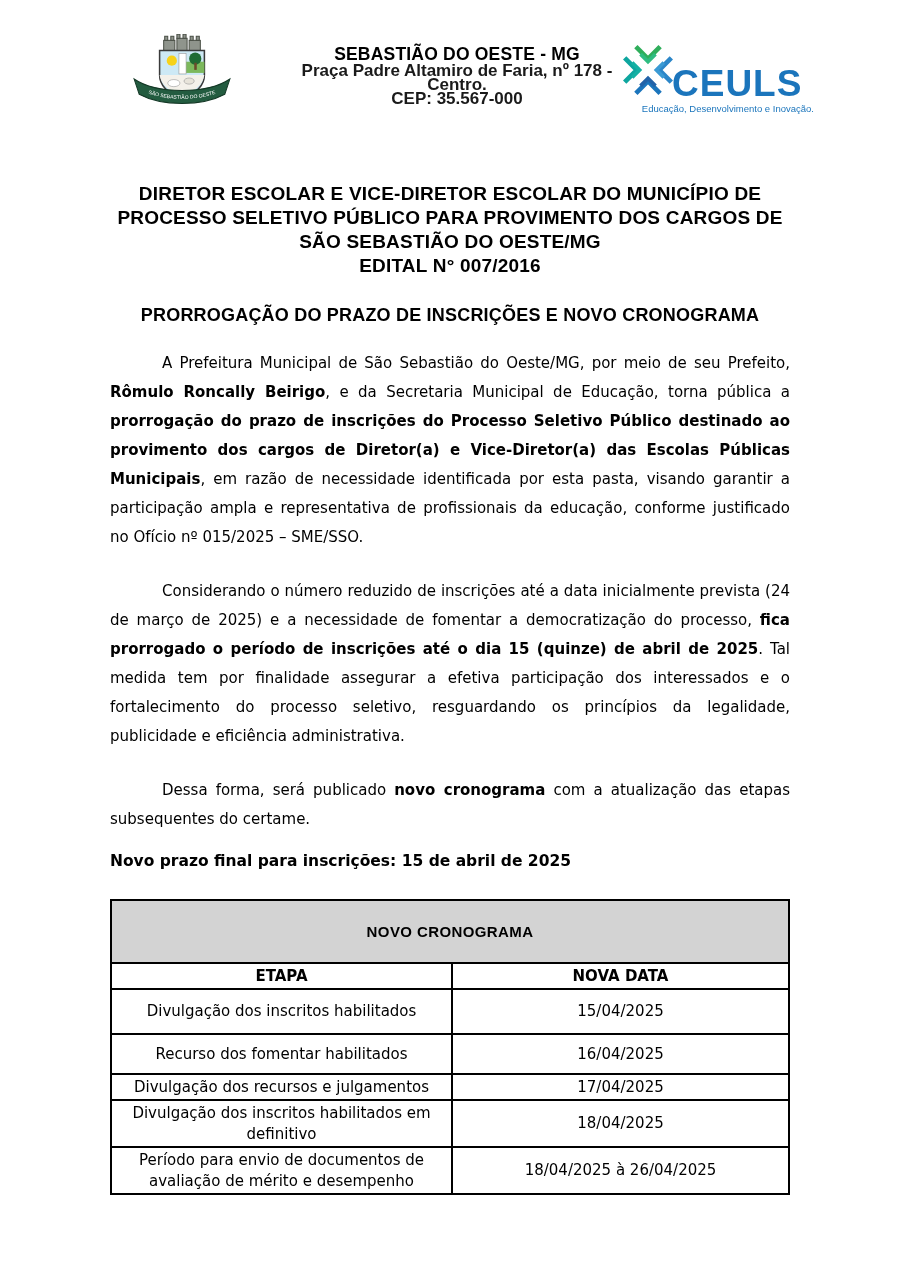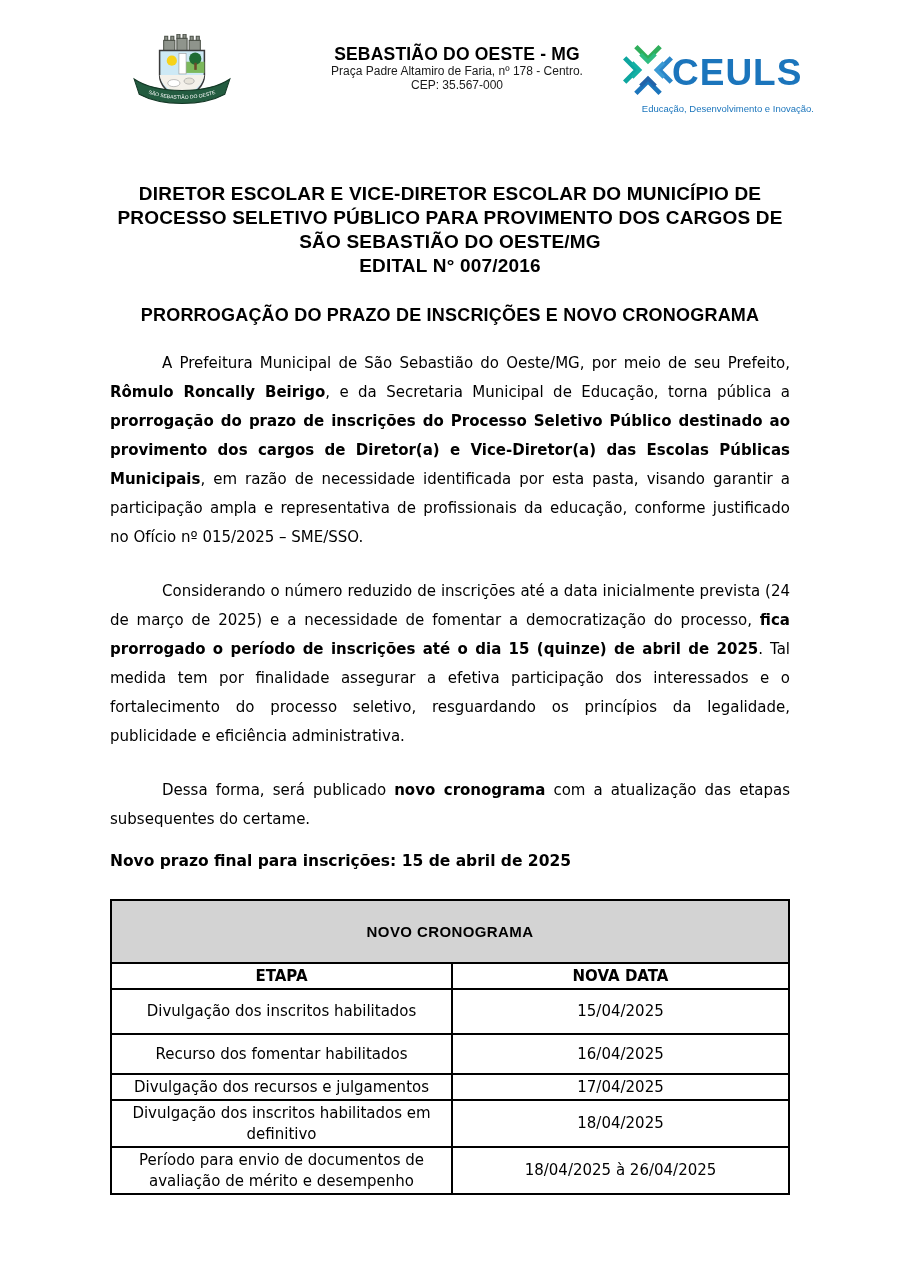--- a/index.html
+++ b/index.html
@@ -18,24 +18,24 @@
   
   .doc-header { position: relative; height: 148px; }
 
   .crest { position: absolute; left: 126px; top: 34px; }
 
   .org-block {
     position: absolute; left: 283px; top: 44px; width: 348px;
     text-align: center; font-family: "Liberation Sans", sans-serif;
   }
   .org-name { font-weight: bold; font-size: 17.5px; line-height: 20px; letter-spacing: 0.2px; }
-  .org-sub  { font-size: 12px; line-height: 14px; color: #1a1a1a; }
+  .org-sub  { font-size: 17px; line-height: 14px; color: #1a1a1a; font-weight: bold; }
 
   .ceuls { position: absolute; left: 620px; top: 42px; width: 196px; }
-  .ceuls-top { display: flex; align-items: center; }
+  .ceuls-top { display: flex; align-items: flex-end; }
   .ceuls-word {
     font-family: "Liberation Sans", sans-serif;
     font-weight: bold; font-size: 37px; letter-spacing: 1px;
     color: #1b75bc; margin-left: -4px; line-height: 1;
   }
   .ceuls-tagline {
     font-family: "Liberation Sans", sans-serif;
     font-size: 9.5px; color: #1b75bc; text-align: right;
     margin-top: 1px; padding-right: 2px;
   }

